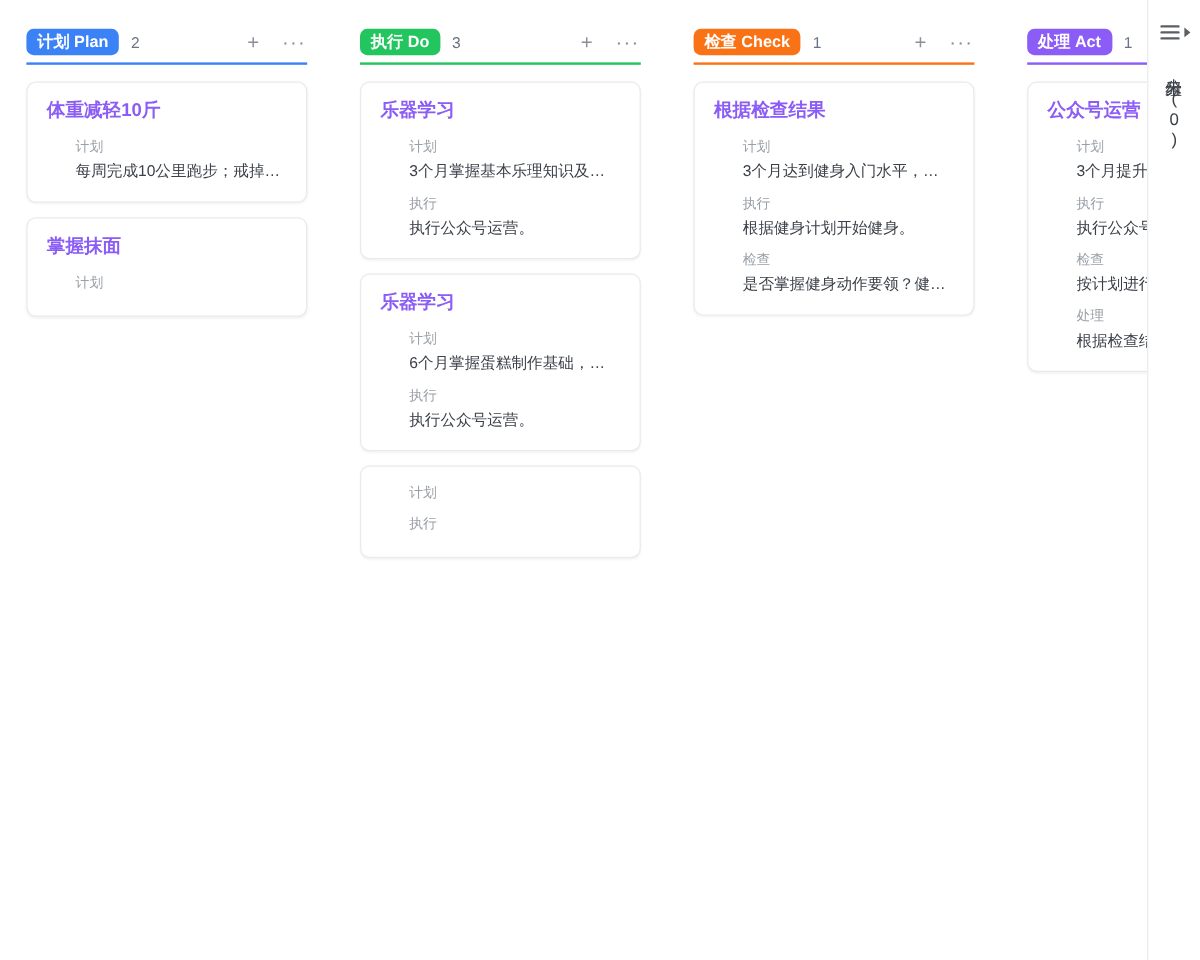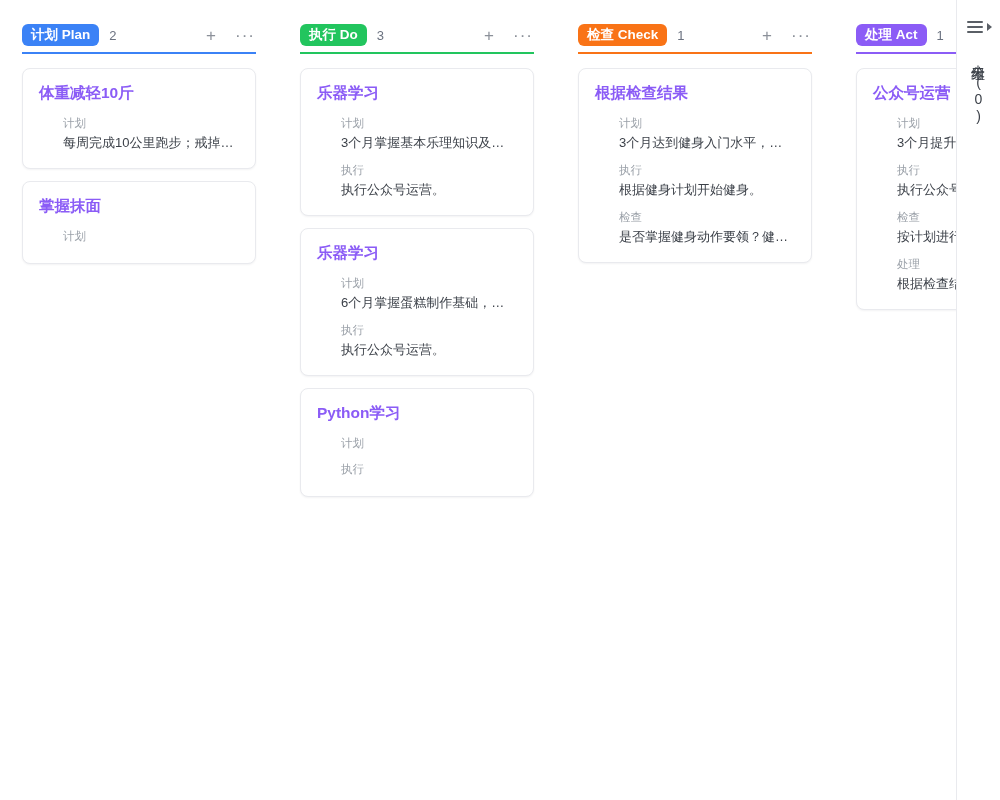--- a/index.html
+++ b/index.html
@@ -217,21 +217,20 @@
             <div class="field">
               <div class="field-label">计划</div>
               <div class="field-value">6个月掌握蛋糕制作基础，掌握抹面…</div>
             </div>
             <div class="field">
               <div class="field-label">执行</div>
               <div class="field-value">执行公众号运营。</div>
             </div>
           </div>
           <div class="card">
-            <div class="card-title">Python学习</div>
             <div class="field">
               <div class="field-label">计划</div>
             </div>
             <div class="field">
               <div class="field-label">执行</div>
             </div>
           </div>
         </div>
       </div>
       <div class="column" style="--accent: #f97316;">

